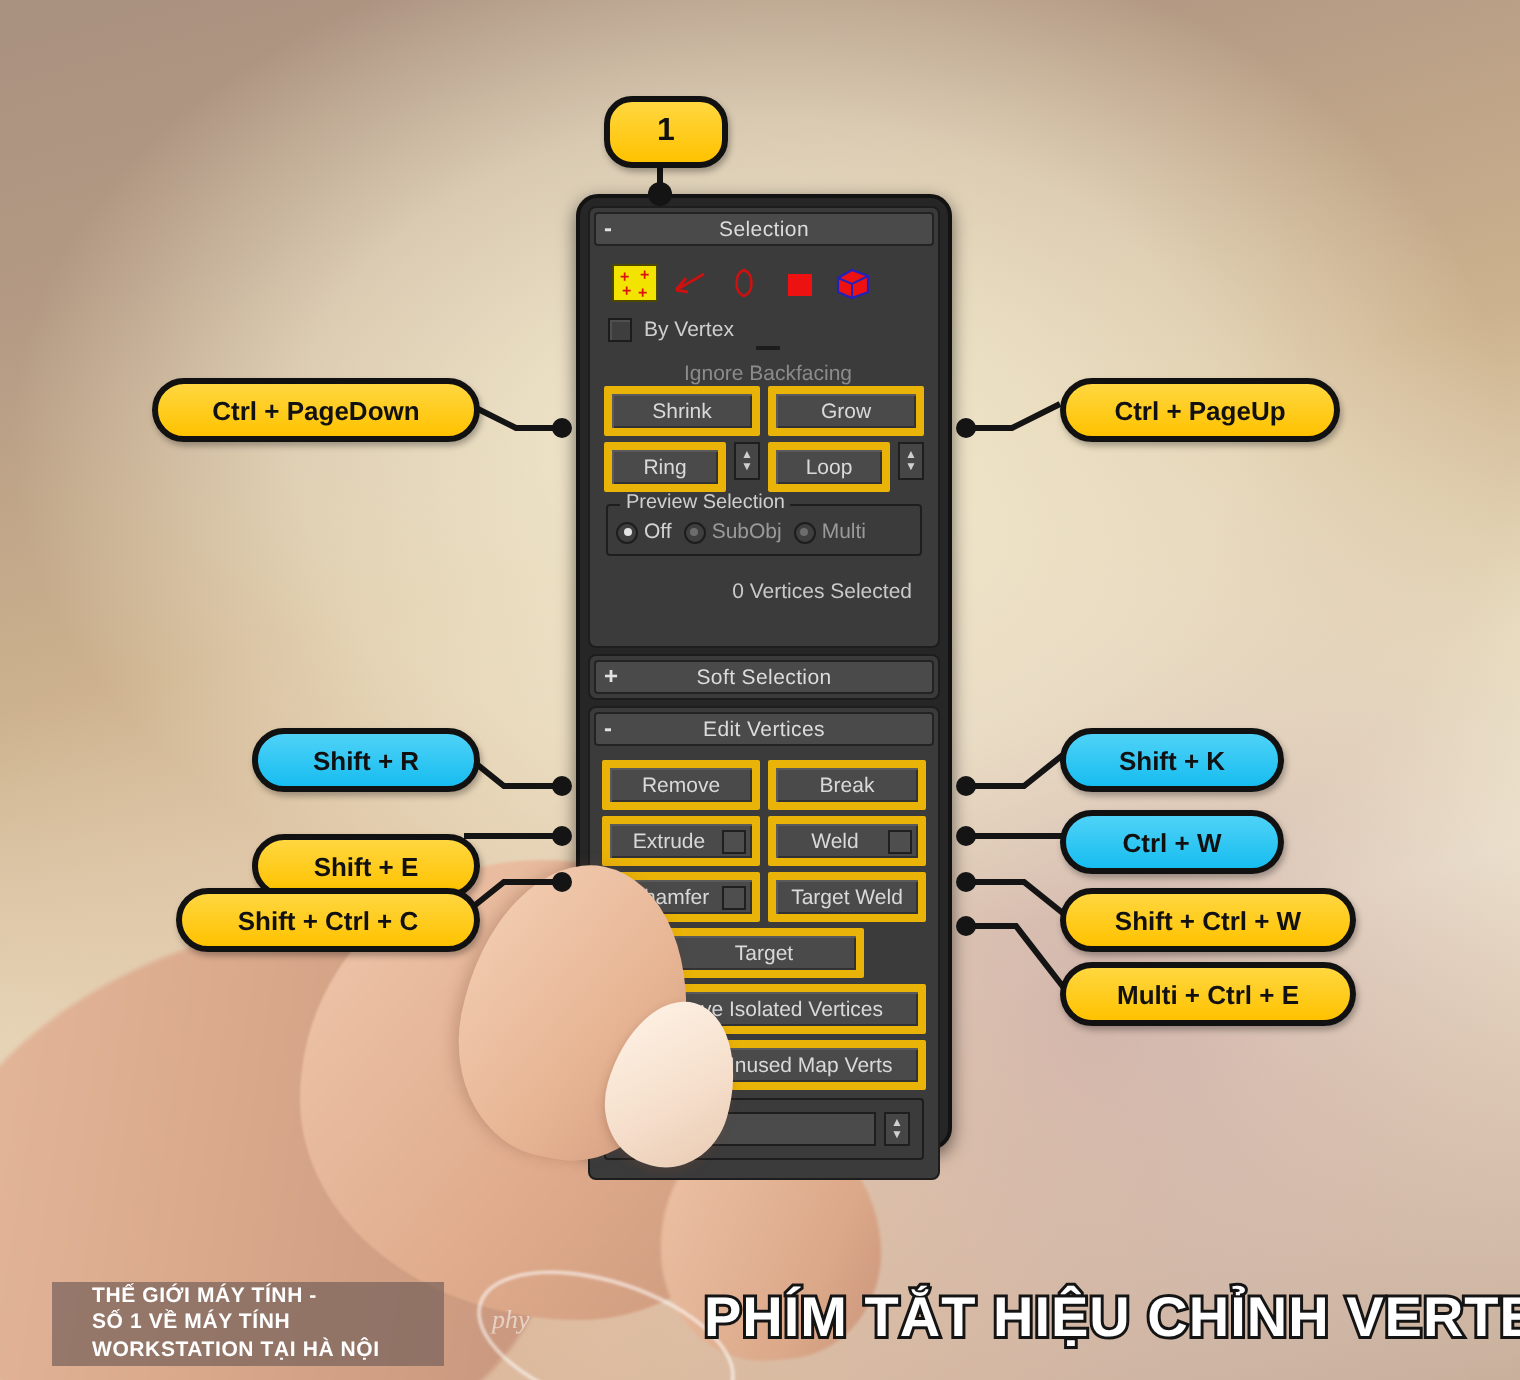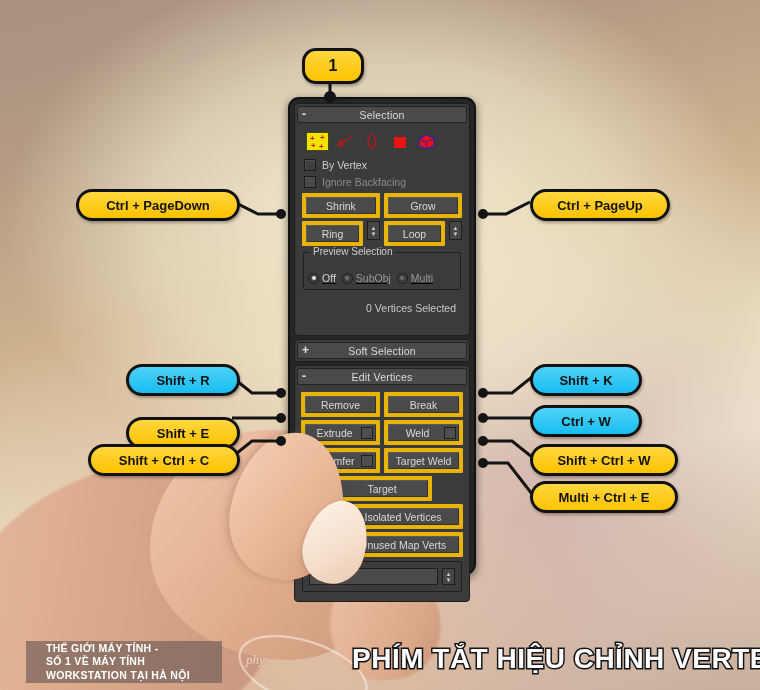--- a/index.html
+++ b/index.html
@@ -94,21 +94,21 @@
     flex:1;text-align:center;color:#dcdcdc;font-size:10.5px;letter-spacing:.2px;
   }
   .roll-body{padding:3px 5px 5px 5px;}
 
   .modebar{display:flex;gap:6px;align-items:center;justify-content:flex-start;padding:4px 2px 5px 6px;}
   .mi{width:21px;height:17px;display:flex;align-items:center;justify-content:center;position:relative;}
   .mi.sel{background:#f2e300;border:1px solid #4d4800;}
   .dotv{position:absolute;color:#d11;font-size:8px;font-weight:700;line-height:1;}
 
   .chkrow{display:flex;align-items:center;gap:6px;height:17px;color:#cfcfcf;font-size:10.5px;margin-left:4px;}
-  .chkrow.dim{color:#8b8b8b;}
+  .chkrow.dim{color:#8b8b8b;flex-direction:column;}
   .cbox{width:10px;height:10px;background:#3e3e3e;border:1px solid #1c1c1c;box-shadow:inset 1px 1px 0 #4f4f4f;}
   .cbox.off{background:#4a4a4a;}
   .spinfield{
     flex:1;display:flex;align-items:center;height:14px;
     background:#4e4e4e;border:1px solid #1e1e1e;
     color:#d8d8d8;font-size:10px;padding-left:3px;margin-right:0px;
   }
   .spin{
     width:11px;height:14px;background:#464646;border:1px solid #1e1e1e;
     display:flex;flex-direction:column;align-items:center;justify-content:center;
@@ -122,27 +122,27 @@
     box-shadow:inset 1px 1px 0 #5a5a5a, inset -1px -1px 0 #323232;
     border-radius:1px;position:relative;
   }
   .mbtn .sq{
     position:absolute;right:3px;top:3px;width:10px;height:10px;
     background:#4e4e4e;border:1px solid #1f1f1f;
   }
 
   .group{
     border:1px solid #1e1e1e;border-radius:2px;margin:6px 3px 3px 3px;
-    padding:3px 4px 5px 4px;position:relative;text-decoration:underline;
+    padding:3px 4px 5px 4px;position:relative;
   }
   .group > .glabel{
     position:absolute;top:-7px;left:6px;background:#3b3b3b;padding:0 3px;
     color:#cfcfcf;font-size:10px;
   }
-  .radios{display:flex;align-items:center;gap:6px;margin-top:16px;}
+  .radios{display:flex;align-items:center;gap:6px;margin-top:4px;}
   .rad{display:flex;align-items:center;gap:3px;color:#d2d2d2;font-size:10.5px;}
   .rad.dim{color:#9a9a9a;}
   .rcirc{
     width:9px;height:9px;border-radius:50%;background:#3f3f3f;border:1px solid #1d1d1d;
     display:flex;align-items:center;justify-content:center;
   }
   .rcirc i{width:4px;height:4px;border-radius:50%;background:#e4e4e4;display:block;}
   .rcirc.off i{background:#6d6d6d;}
 
   .statustxt{color:#c9c9c9;font-size:10.5px;text-align:right;padding:9px 8px 16px 0;}

